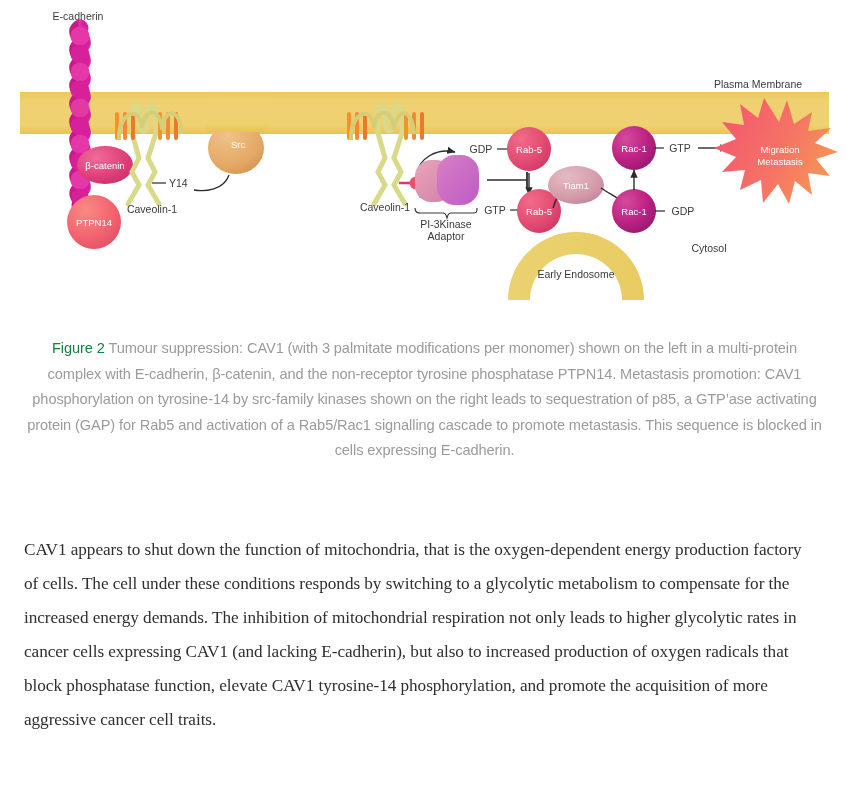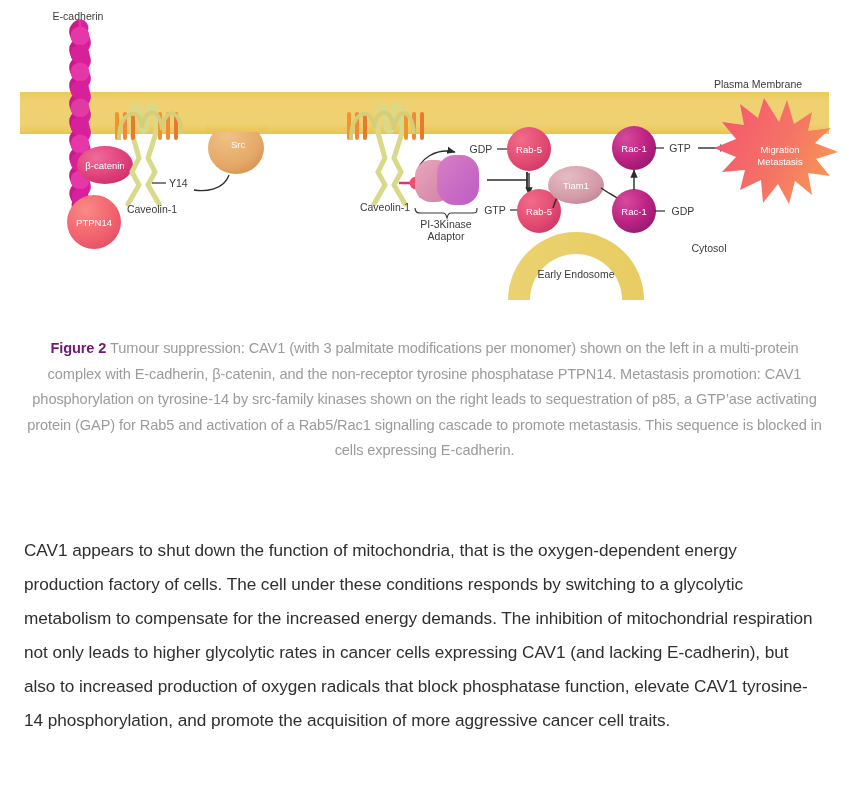--- a/index.html
+++ b/index.html
@@ -14,28 +14,29 @@
   .figure{position:relative;width:849px;height:325px;background:#fff;}
   .figure svg{display:block;}
 
   
   .caption{
     position:absolute;left:24px;top:336px;width:801px;
     text-align:center;
     font-size:14.6px;line-height:25.5px;color:#9b9b9b;
     letter-spacing:-0.1px;
   }
-  .caption .fignum{font-weight:bold;color:#701a75;}
+  .caption .fignum{font-weight:normal;color:#15803d;}
 
   
   .bodytext{
     position:absolute;left:24px;top:516px;width:792px;
     text-align:left;
     font-size:17.2px;line-height:34px;color:#2f2f2f;
     letter-spacing:-0.05px;
+    font-family:Liberation Serif, serif;
   }
 </style>
 </head>
 <body>
 
 <div class="page">
 
   <div class="figure">
     <svg width="849" height="325" viewBox="0 0 849 325" xmlns="http://www.w3.org/2000/svg">
       <defs>

